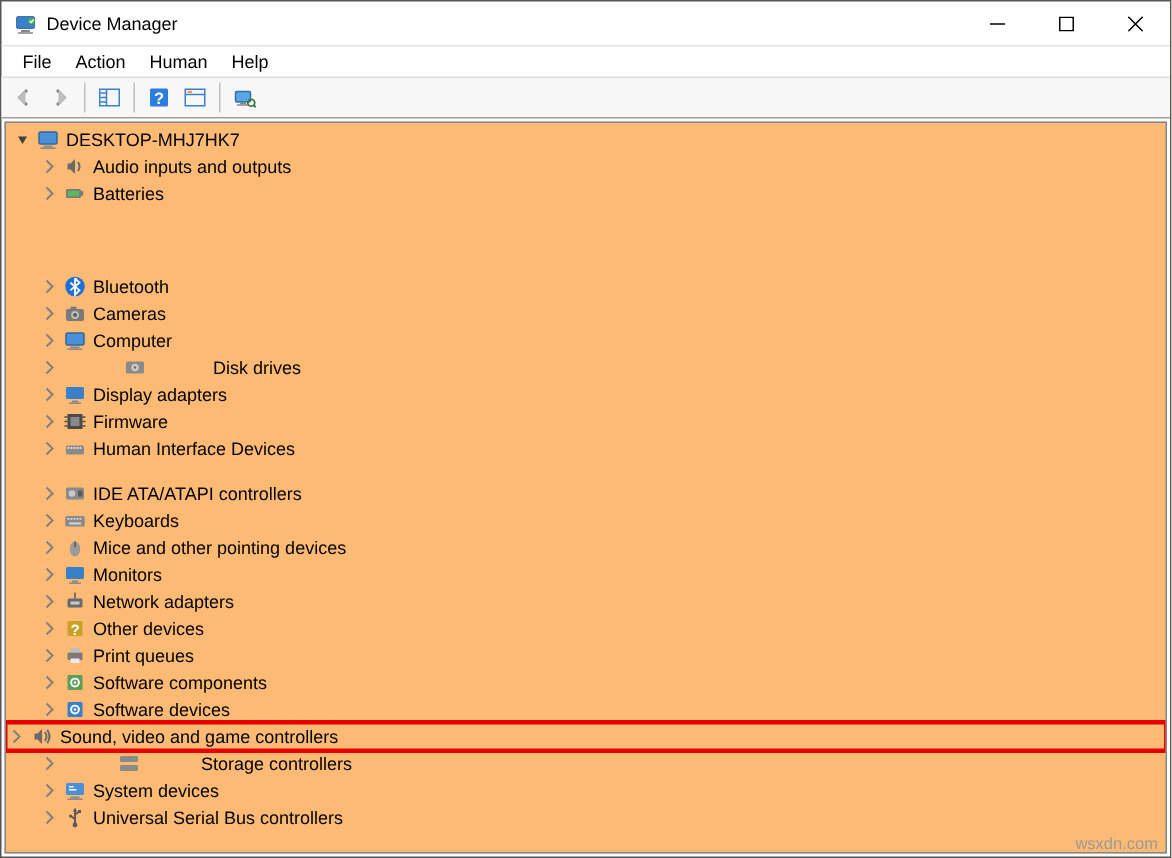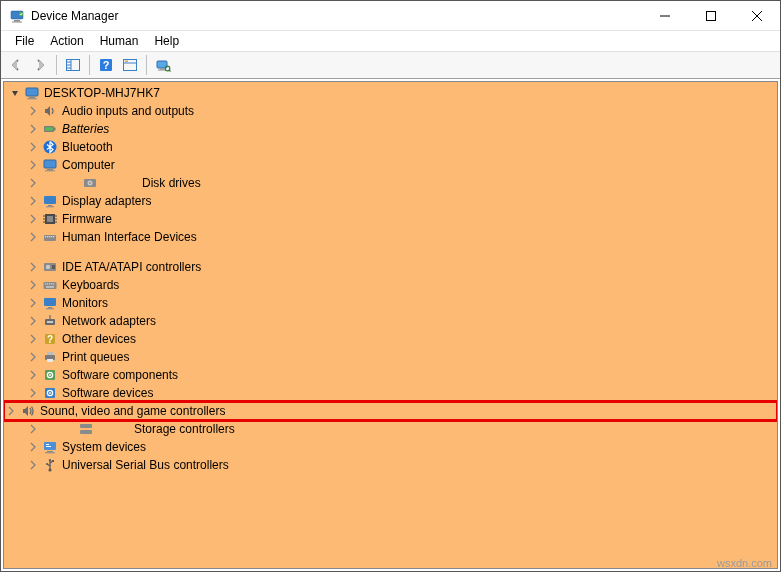--- a/index.html
+++ b/index.html
@@ -143,48 +143,64 @@
             </svg>
           </span>
           <span class="dev-icon">
             <svg width="16" height="16" viewBox="0 0 16 16">
               <path d="M3 6 h2 l3 -3 v10 l-3 -3 h-2 z" fill="#6a6a6a"></path>
               <path d="M10 5 q2 3 0 6" fill="none" stroke="#6a6a6a" stroke-width="1.3"></path>
             </svg>
           </span>
           <span class="label">Audio inputs and outputs</span>
         </div>
-        <div class="tree-row" style="padding-left: 22px; font-style: italic;">
+        <div class="tree-row" style="padding-left: 22px;">
           <span class="chevron">
             <svg width="10" height="10" viewBox="0 0 10 10">
               <path d="M3 1 L7 5 L3 9" fill="none" stroke="#808080" stroke-width="1.3"></path>
             </svg>
           </span>
           <span class="dev-icon">
             <svg width="16" height="16" viewBox="0 0 16 16">
               <rect x="2" y="5" width="10" height="6" rx="1" fill="#7a7a7a"></rect>
               <rect x="12" y="6.5" width="1.5" height="3" fill="#7a7a7a"></rect>
               <rect x="3.2" y="6.2" width="7.6" height="3.6" fill="#5cb85c"></rect>
             </svg>
           </span>
           <span class="label">Batteries</span>
         </div>
-        <div class="tree-row" style="padding-left: 22px;">
+        <div class="tree-row" style="padding-left: 22px; margin-top: 44px;">
           <span class="chevron">
             <svg width="10" height="10" viewBox="0 0 10 10">
               <path d="M3 1 L7 5 L3 9" fill="none" stroke="#808080" stroke-width="1.3"></path>
             </svg>
           </span>
           <span class="dev-icon">
             <svg width="16" height="16" viewBox="0 0 16 16">
               <circle cx="8" cy="8" r="6.5" fill="#1e6fd6"></circle>
               <path d="M8 2.5 v11 l3 -3 -6 -5 m0 5 l6 -5 -3 -3" fill="none" stroke="#fff" stroke-width="1.2"></path>
             </svg>
           </span>
           <span class="label">Bluetooth</span>
+        </div>
+        <div class="tree-row" style="padding-left: 22px;">
+          <span class="chevron">
+            <svg width="10" height="10" viewBox="0 0 10 10">
+              <path d="M3 1 L7 5 L3 9" fill="none" stroke="#808080" stroke-width="1.3"></path>
+            </svg>
+          </span>
+          <span class="dev-icon">
+            <svg width="16" height="16" viewBox="0 0 16 16">
+              <rect x="2" y="5" width="12" height="8" rx="1.3" fill="#7a7a7a"></rect>
+              <rect x="5" y="3.5" width="4" height="2" fill="#7a7a7a"></rect>
+              <circle cx="8" cy="9" r="2.6" fill="#bdbdbd"></circle>
+              <circle cx="8" cy="9" r="1.3" fill="#5a5a5a"></circle>
+            </svg>
+          </span>
+          <span class="label">Cameras</span>
         </div>
         <div class="tree-row" style="padding-left: 22px;">
           <span class="chevron">
             <svg width="10" height="10" viewBox="0 0 10 10">
               <path d="M3 1 L7 5 L3 9" fill="none" stroke="#808080" stroke-width="1.3"></path>
             </svg>
           </span>
           <span class="dev-icon">
             <svg width="16" height="16" viewBox="0 0 16 16">
               <rect x="2" y="3" width="12" height="8" rx="1" fill="#4a90d9" stroke="#336699"></rect>
@@ -297,20 +313,34 @@
           <span class="label">Keyboards</span>
         </div>
         <div class="tree-row" style="padding-left: 22px;">
           <span class="chevron">
             <svg width="10" height="10" viewBox="0 0 10 10">
               <path d="M3 1 L7 5 L3 9" fill="none" stroke="#808080" stroke-width="1.3"></path>
             </svg>
           </span>
           <span class="dev-icon">
             <svg width="16" height="16" viewBox="0 0 16 16">
+              <ellipse cx="8" cy="9" rx="3.5" ry="5" fill="#9a9a9a"></ellipse>
+              <line x1="8" y1="4" x2="8" y2="8" stroke="#5a5a5a"></line>
+            </svg>
+          </span>
+          <span class="label">Mice and other pointing devices</span>
+        </div>
+        <div class="tree-row" style="padding-left: 22px;">
+          <span class="chevron">
+            <svg width="10" height="10" viewBox="0 0 10 10">
+              <path d="M3 1 L7 5 L3 9" fill="none" stroke="#808080" stroke-width="1.3"></path>
+            </svg>
+          </span>
+          <span class="dev-icon">
+            <svg width="16" height="16" viewBox="0 0 16 16">
               <rect x="2" y="3" width="12" height="8" rx="1" fill="#3a80c8"></rect>
               <rect x="6" y="12" width="4" height="1.3" fill="#888"></rect>
               <rect x="4" y="13.3" width="8" height="1" fill="#888"></rect>
             </svg>
           </span>
           <span class="label">Monitors</span>
         </div>
         <div class="tree-row" style="padding-left: 22px;">
           <span class="chevron">
             <svg width="10" height="10" viewBox="0 0 10 10">

